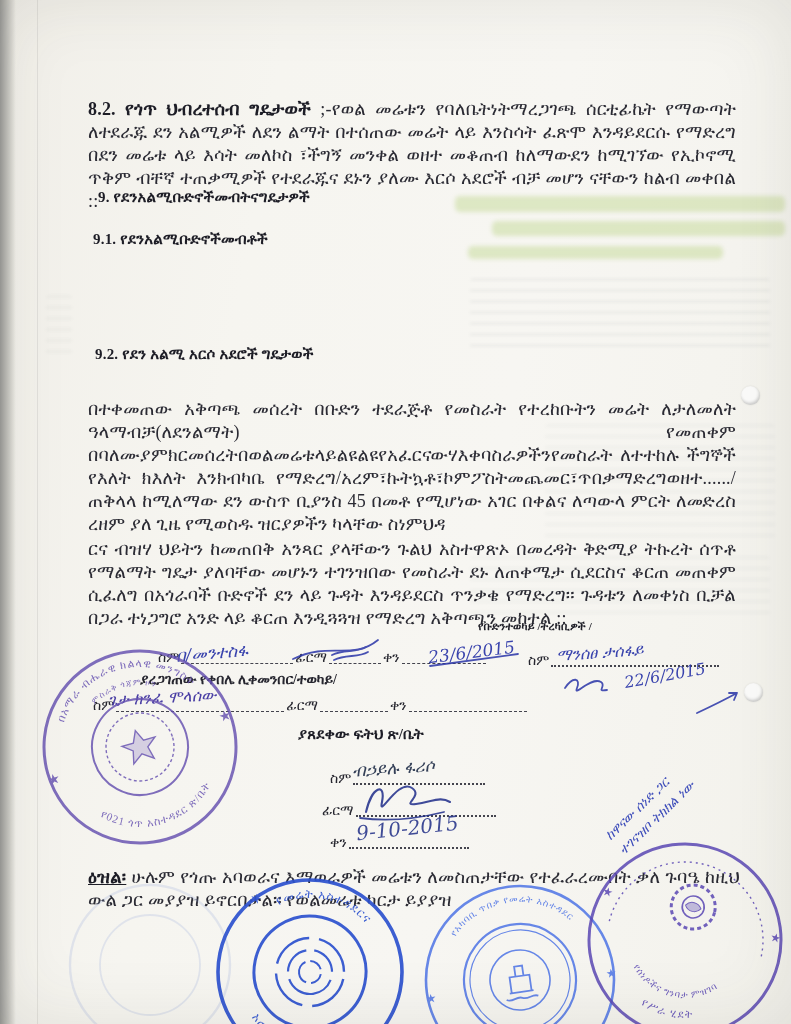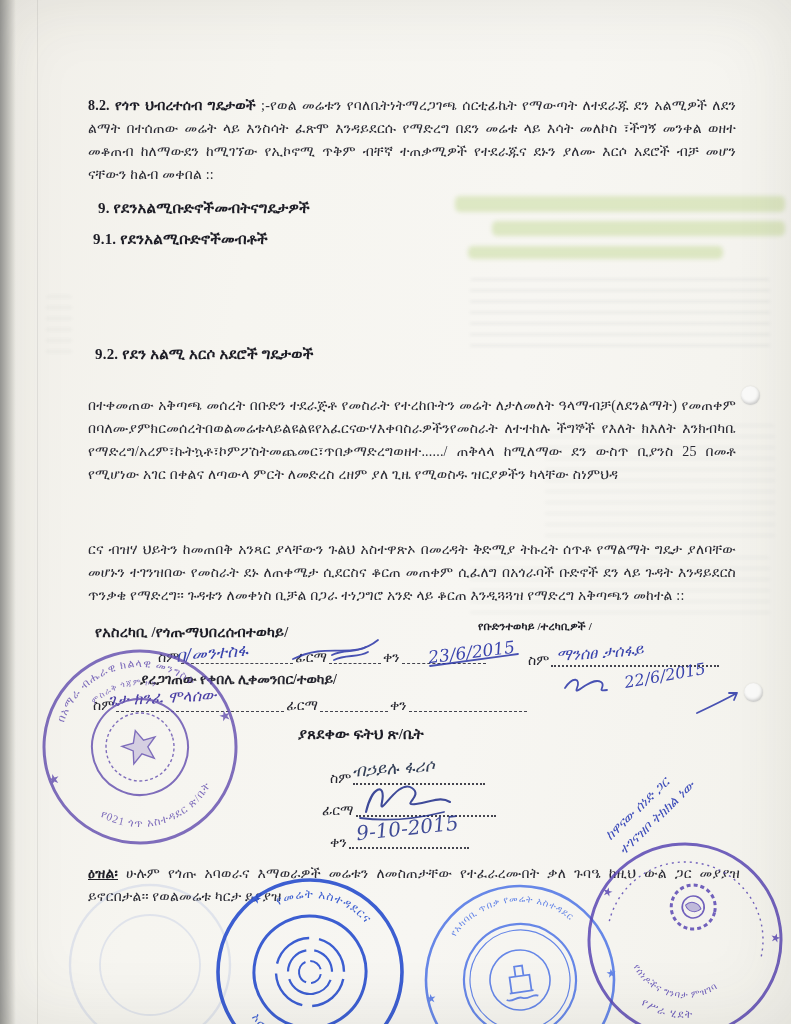--- a/index.html
+++ b/index.html
@@ -6,21 +6,21 @@
   .page{
     position:relative;width:791px;height:1024px;overflow:hidden;
     background:linear-gradient(100deg,#f1efe9 0%,#f6f5f0 30%,#f7f6f2 60%,#f3f2ec 100%);
     font-family:"Liberation Serif","DejaVu Serif",serif;
     color:#2b2b34;
   }
   .vignette{position:absolute;inset:0;box-shadow:inset 0 0 70px rgba(60,55,40,.10);pointer-events:none;}
   .scan-edge{position:absolute;left:0;top:0;width:16px;height:1024px;
     background:linear-gradient(to right,#9a9a98,#c9c8c3 55%,rgba(201,200,195,0));}
   .fold-line{position:absolute;left:37px;top:0;width:1px;height:1024px;background:rgba(70,70,70,.10);}
-  .txt{position:absolute;text-align:justify;font-size:14px;line-height:23px;letter-spacing:.2px;color:#2b2b34;}
+  .txt{position:absolute;text-align:justify;font-size:18px;line-height:23px;letter-spacing:.2px;color:#2b2b34;}
   .hd{position:absolute;font-weight:bold;font-size:15px;color:#1d1d26;letter-spacing:.2px;white-space:nowrap;}
   .lead{font-weight:bold;color:#1d1d26;}
   .prow{position:absolute;font-size:14px;white-space:nowrap;color:#26262f;}
   .dash{display:inline-block;border-bottom:1.5px dashed #44444e;height:13px;vertical-align:-2px;margin:0 2px;}
   .dots{display:inline-block;border-bottom:2px dotted #44444e;height:13px;vertical-align:-2px;margin:0 2px;}
   .hw{position:absolute;font-family:"DejaVu Serif","Liberation Serif",serif;font-style:italic;
       color:#2a35a8;white-space:nowrap;opacity:.92;}
   .stamp{position:absolute;transform-origin:center;pointer-events:none;}
   .hole{position:absolute;width:19px;height:19px;border-radius:50%;background:#fbfbfa;
     box-shadow:inset -1px -2px 3px rgba(0,0,0,.18),0 0 2px rgba(0,0,0,.10);}
@@ -43,30 +43,29 @@
   <div class="hl" style="left:455px;top:196px;width:330px;height:16px;"></div>
   <div class="hl" style="left:492px;top:221px;width:293px;height:15px;"></div>
   <div class="hl" style="left:468px;top:246px;width:255px;height:13px;"></div>
   <div class="bleed" style="left:470px;top:278px;width:300px;height:72px;"></div>
   <div class="bleed" style="left:545px;top:424px;width:230px;height:120px;opacity:.35;"></div>
   <div class="bleed" style="left:470px;top:556px;width:300px;height:60px;opacity:.35;"></div>
   <div class="bleed" style="left:46px;top:295px;width:26px;height:60px;opacity:.4;"></div>
 
   <p class="txt" style="left:88px;top:80px;width:648px;"><b class="lead">8.2. የጎጥ ህብረተሰብ ግዴታወች</b><span> ;-የወል መሬቱን የባለቤትነትማረጋገጫ ሰርቲፊኬት የማውጣት ለተደራጁ ደን አልሚዎች ለደን ልማት በተሰጠው መሬት ላይ እንስሳት ፈጽሞ እንዳይደርሱ የማድረግ በደን መሬቱ ላይ እሳት መለኮስ ፣ችግኝ መንቀል ወዘተ መቆጠብ ከለማውደን ከሚገኘው የኢኮኖሚ ጥቅም ብቸኛ ተጠቃሚዎች የተደራጁና ደኑን ያለሙ እርሶ አደሮች ብቻ መሆን ናቸውን ከልብ መቀበል ::</span></p>
 
-  <div class="hd" style="left:98px;top:200px;text-align:center;">9. የደንአልሚቡድኖችመብትናግዴታዎች</div>
+  <div class="hd" style="left:98px;top:189px;text-align:center;">9. የደንአልሚቡድኖችመብትናግዴታዎች</div>
   <div class="hd" style="left:93px;top:231px;">9.1. የደንአልሚቡድኖችመብቶች</div>
 
 
   <div class="hd" style="left:95px;top:346px;">9.2. የደን አልሚ አርሶ አደሮች ግዴታወች</div>
 
-  <p class="txt" style="left:88px;top:380px;width:648px;">በተቀመጠው አቅጣጫ መሰረት በቡድን ተደራጅቶ የመስራት የተረከቡትን መሬት ለታለመለት ዓላማብቻ(ለደንልማት) የመጠቀም በባለሙያምክርመሰረትበወልመሬቱላይልዩልዩየአፈርናውሃእቀባስራዎችንየመስራት ለተተከሉ ችግኞች የእለት ክእለት እንክብካቤ የማድረግ/አረም፣ኩትኳቶ፣ኮምፖስትመጨመር፣ጥበቃማድረግወዘተ....../ ጠቅላላ ከሚለማው ደን ውስጥ ቢያንስ 25 በመቶ የሚሆነው አገር በቀልና ለጣውላ ምርት ለመድረስ ረዘም ያለ ጊዜ የሚወስዱ ዝርያዎችን ካላቸው ስነምህዳ</p>
+  <p class="txt" style="left:88px;top:380px;width:648px;">በተቀመጠው አቅጣጫ መሰረት በቡድን ተደራጅቶ የመስራት የተረከቡትን መሬት ለታለመለት ዓላማብቻ(ለደንልማት) የመጠቀም በባለሙያምክርመሰረትበወልመሬቱላይልዩልዩየአፈርናውሃእቀባስራዎችንየመስራት ለተተከሉ ችግኞች የእለት ክእለት እንክብካቤ የማድረግ/አረም፣ኩትኳቶ፣ኮምፖስትመጨመር፣ጥበቃማድረግወዘተ....../ ጠቅላላ ከሚለማው ደን ውስጥ ቢያንስ 45 በመቶ የሚሆነው አገር በቀልና ለጣውላ ምርት ለመድረስ ረዘም ያለ ጊዜ የሚወስዱ ዝርያዎችን ካላቸው ስነምህዳ</p>
   <p class="txt" style="left:88px;top:518px;width:648px;margin-top:20px;">ርና ብዝሃ ህይትን ከመጠበቅ አንጻር ያላቸውን ጉልህ አስተዋጽኦ በመረዳት ቅድሚያ ትኩረት ሰጥቶ የማልማት ግዴታ ያለባቸው መሆኑን ተገንዝበው የመስራት ደኑ ለጠቀሜታ ሲደርስና ቆርጠ መጠቀም ሲፈለግ በአጎራባች ቡድኖች ደን ላይ ጉዳት እንዳይደርስ ጥንቃቄ የማድረግ፡፡ ጉዳቱን ለመቀነስ ቢቻል በጋራ ተነጋግሮ አንድ ላይ ቆርጠ እንዲጓጓዝ የማድረግ አቅጣጫን መከተል ::</p>
 
-  <div class="hd" style="left:95px;top:624px;font-size:14.5px;">የአስረካቢ /የጎጡማህበረሰብተወካይ/</div>
   <div class="hd" style="left:478px;top:620px;font-size:11px;">የቡድንተወካይ /ተረካቢዎች /</div>
 
   <div class="prow" style="left:158px;top:650px;">
     <span>ስም</span><span class="dash" style="width:112px;"></span><span>ፊርማ</span><span class="dash" style="width:52px;"></span><span>ቀን</span><span class="dash" style="width:84px;"></span>
   </div>
   <div class="prow" style="left:140px;top:672px;font-weight:bold;">ያረጋገጠው የቀበሌ ሊቀመንበር/ተወካይ/</div>
   <div class="prow" style="left:93px;top:698px;">
     <span>ስም</span><span class="dash" style="width:168px;"></span><span>ፊርማ</span><span class="dash" style="width:68px;"></span><span>ቀን</span><span class="dash" style="width:118px;"></span>
   </div>
 

